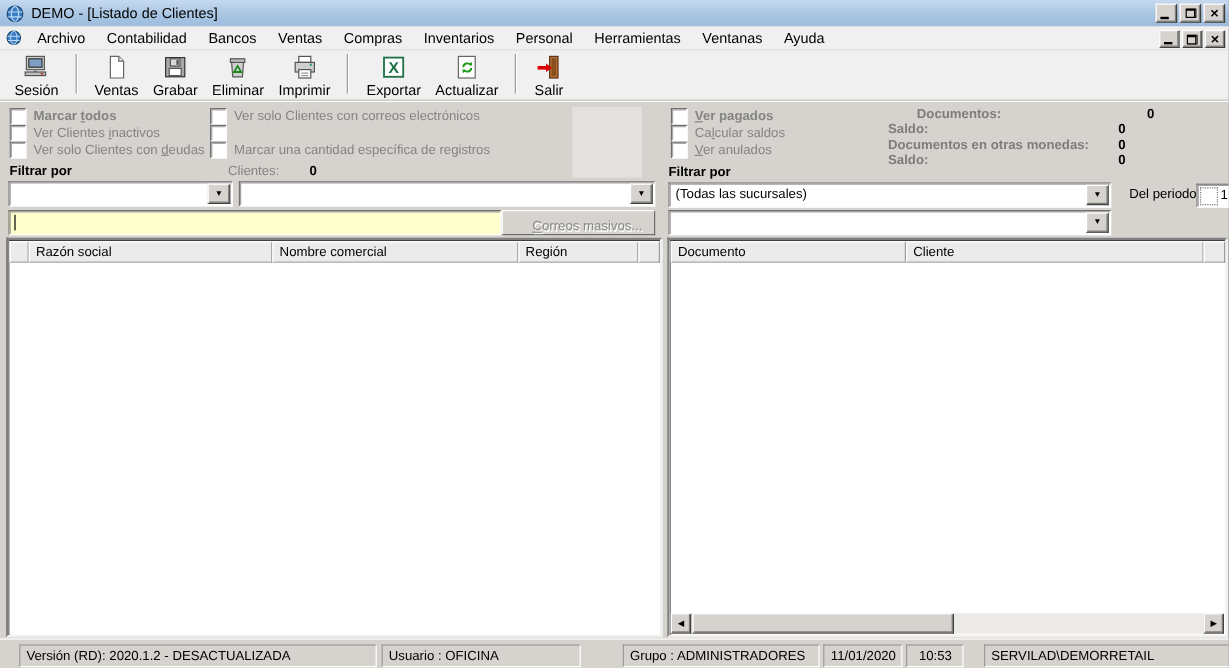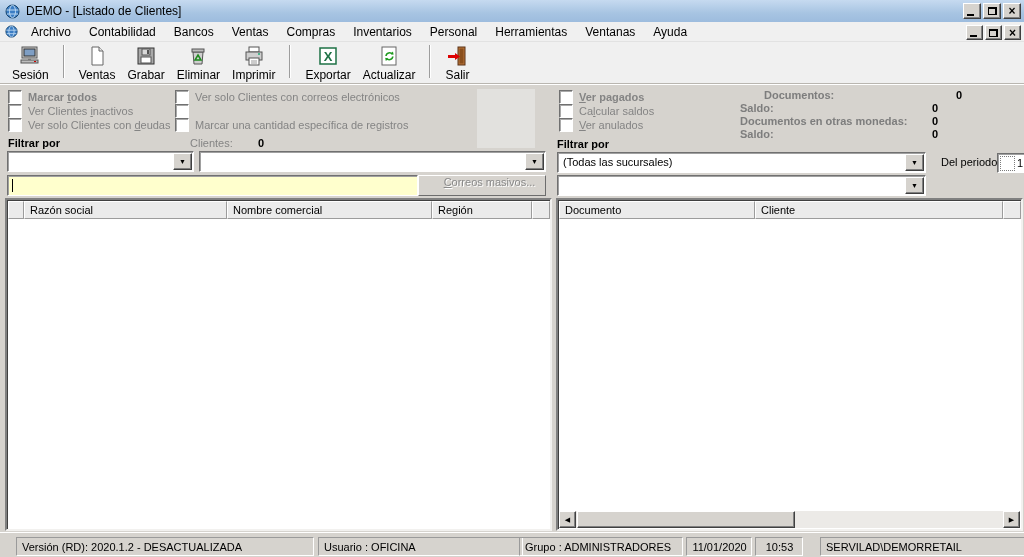--- a/index.html
+++ b/index.html
@@ -61,21 +61,21 @@
   .combo-text{position:absolute;left:5px;top:3px;font-size:11px;white-space:nowrap;}
   .combo-btn{position:absolute;right:1px;top:1px;bottom:1px;width:17px;background:#d6d3ce;
     border:1px solid;border-color:#ffffff #404040 #404040 #ffffff;box-shadow:inset -1px -1px 0 #808080;
     display:flex;align-items:center;justify-content:center;font-size:7px;color:#000;}
   .yellowbox{position:absolute;left:7px;top:90px;width:411px;height:21px;background:#ffffcd;
     border:1px solid;border-color:#707070 #ffffff #ffffff #707070;box-shadow:inset 1px 1px 0 #a0a0a0;
     box-sizing:border-box;}
   .caret{position:absolute;left:4px;top:3px;width:1px;height:13px;background:#000;}
   .disbtn{position:absolute;left:418px;top:90px;width:128px;height:21px;background:#d6d3ce;
     border:1px solid;border-color:#ffffff #6d6d6d #6d6d6d #ffffff;box-sizing:border-box;
-    display:flex;align-items:flex-start;justify-content:center;color:#8a8a8a;
+    display:flex;align-items:flex-end;justify-content:center;color:#8a8a8a;
     text-shadow:1px 1px 0 #ffffff;padding-left:15px;}
   .periodbox{position:absolute;left:997px;top:68px;width:42px;height:20px;background:#fff;
     border:1px solid;border-color:#707070 #ffffff #ffffff #707070;box-shadow:inset 1px 1px 0 #a0a0a0;
     box-sizing:border-box;display:flex;align-items:center;}
   .periodfocus{width:13px;height:13px;border:1px dotted #7c7c7c;margin-left:2px;background:#fff;}
   .periodval{margin-left:2px;}
 
   
   .listview{position:absolute;top:198px;height:333px;background:#fff;box-sizing:border-box;
     border:2px solid;border-color:#808080 #f2f1ef #f2f1ef #808080;
@@ -374,20 +374,20 @@
     <div class="listbody" style="bottom:18px;"></div>
     <div class="hscroll">
       <div class="sbtn" style="left:0;">◀</div>
       <div class="sthumb"></div>
       <div class="sbtn" style="right:0;">▶</div>
     </div>
   </div>
 
   <div class="statusbar">
     <div class="sb-panel" style="left:2px;width:298px;">Versión (RD): 2020.1.2 - DESACTUALIZADA</div>
-    <div class="sb-panel" style="left:304px;width:205px;">Usuario : OFICINA</div>
+    <div class="sb-panel" style="left:304px;width:166px;">Usuario : OFICINA</div>
     <div class="sb-panel" style="left:505px;width:164px;">Grupo : ADMINISTRADORES</div>
     <div class="sb-panel center" style="left:672px;width:66px;">11/01/2020</div>
     <div class="sb-panel center" style="left:741px;width:48px;">10:53</div>
     <div class="sb-panel" style="left:806px;width:217px;">SERVILAD\DEMORRETAIL</div>
   </div>
 
 </div>
 
 </body></html>

